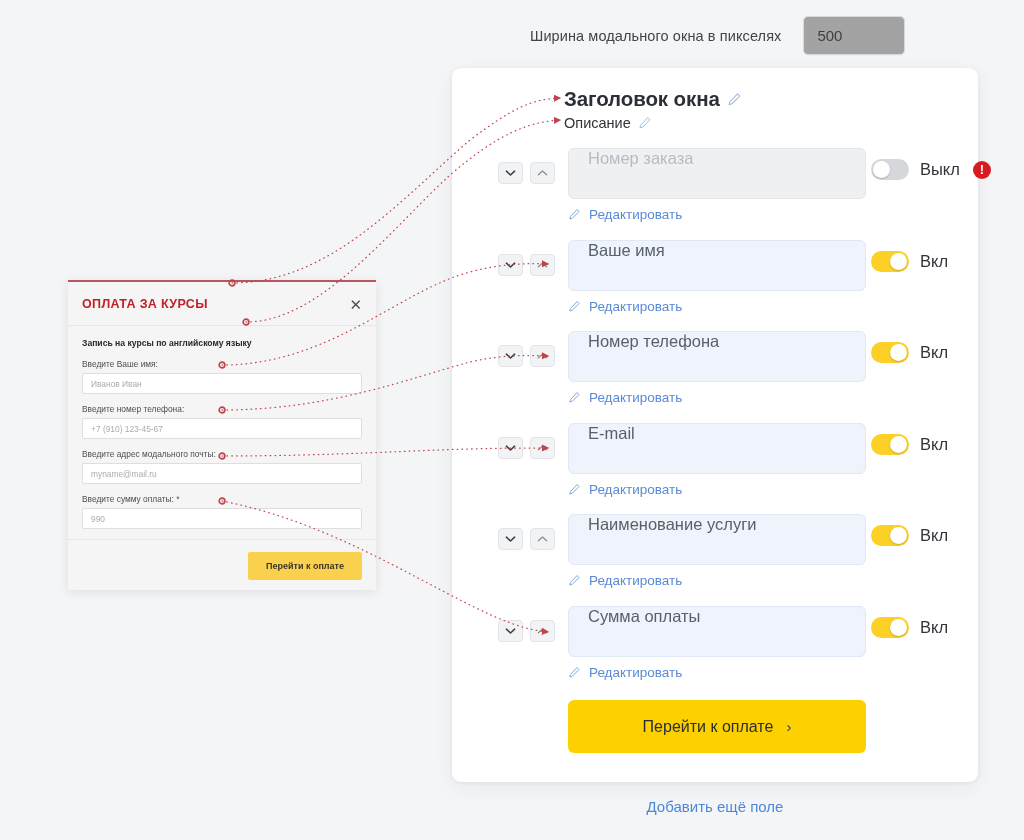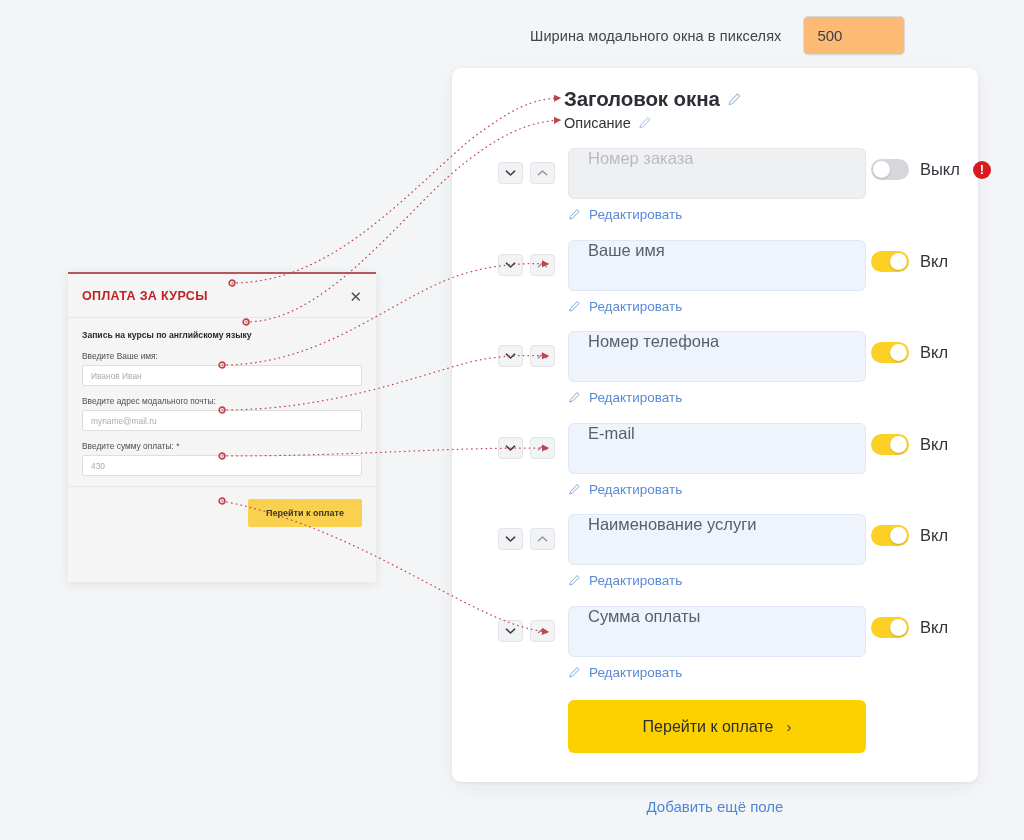--- a/index.html
+++ b/index.html
@@ -47,21 +47,21 @@
     color: #40444b;
     white-space: nowrap;
     letter-spacing: .1px;
   }
   .width-input {
     width: 102px;
     height: 39px;
     box-sizing: border-box;
     border: 1px solid #d6d9de;
     border-radius: 5px;
-    background: #fdba74;
+    background: #a3a3a3;
     color: #3b3f45;
     font-family: inherit;
     font-size: 15px;
     padding: 0 13px;
     outline: none;
     box-shadow: 0 1px 1px rgba(20,25,40,.03);
   }
 
   
   .editor-panel {
@@ -265,21 +265,21 @@
     font-size: 15px;
     color: #4f86d8;
     cursor: pointer;
     z-index: 25;
   }
 
   
   .preview-modal {
     position: absolute;
     left: 68px;
-    top: 272px;
+    top: 280px;
     width: 308px;
     height: 310px;
     background: #f5f5f5;
     border-top: 2px solid #b7565b;
     box-shadow: 0 2px 10px rgba(40,40,50,.10);
     z-index: 15;
     box-sizing: border-box;
   }
   .pm-header {
     height: 43px;
@@ -588,29 +588,35 @@
     <div class="pm-body">
       <div class="pm-subtitle">Запись на курсы по английскому языку</div>
       <div id="pm-fields">
           <div>
             <div class="pm-label">Введите Ваше имя:</div>
             <div class="pm-input">
               <span>Иванов Иван</span>
             </div>
           </div>
           <div>
+            <div class="pm-label">Введите номер телефона:</div>
+            <div class="pm-input">
+              <span>+7 (910) 123-45-67</span>
+            </div>
+          </div>
+          <div>
             <div class="pm-label">Введите адрес модального почты:</div>
             <div class="pm-input">
               <span>myname@mail.ru</span>
             </div>
           </div>
           <div>
             <div class="pm-label">Введите сумму оплаты: *</div>
             <div class="pm-input">
-              <span>430</span>
+              <span>990</span>
             </div>
           </div>
         </div>
     </div>
     <div class="pm-footer">
       <button class="pm-submit">Перейти к оплате</button>
     </div>
   </div>
 
   <svg id="connectors" viewBox="0 0 1024 840" xmlns="http://www.w3.org/2000/svg">

